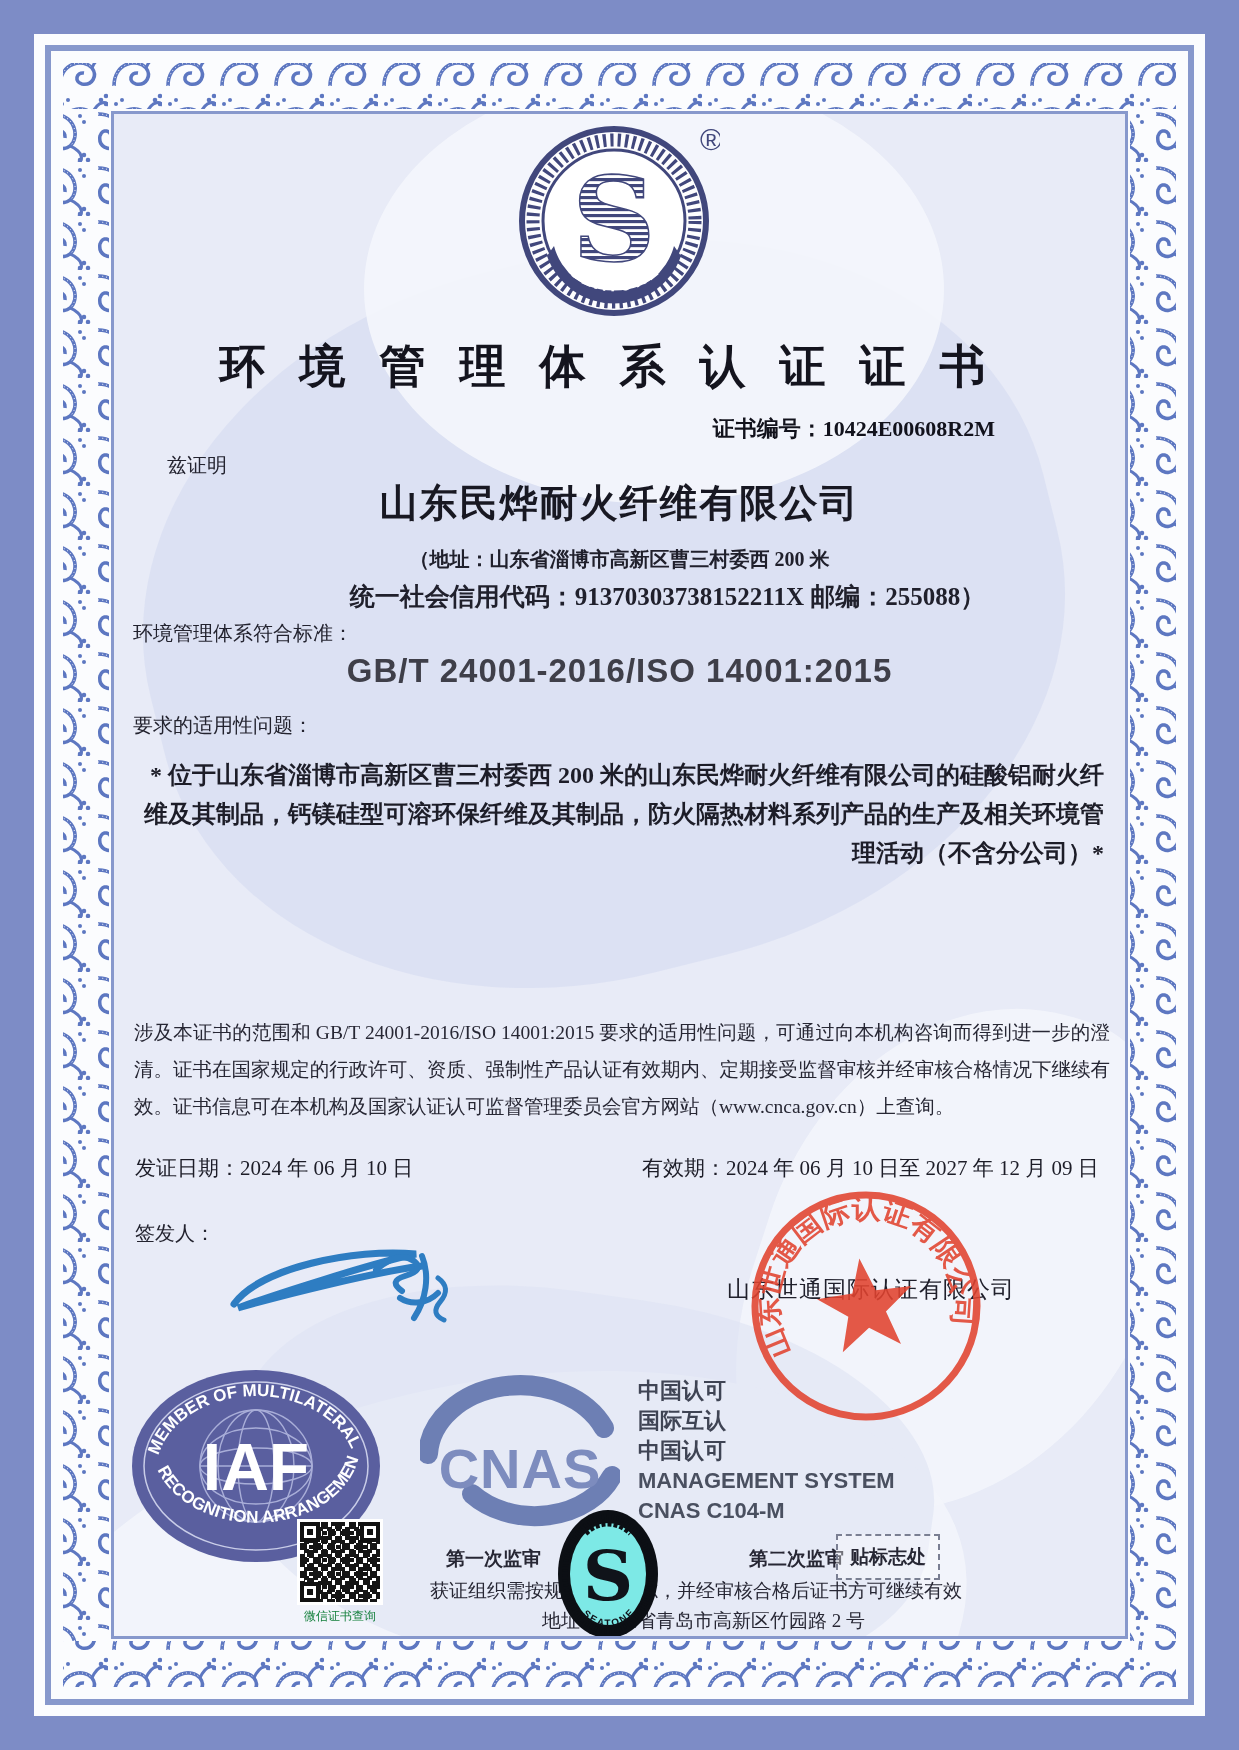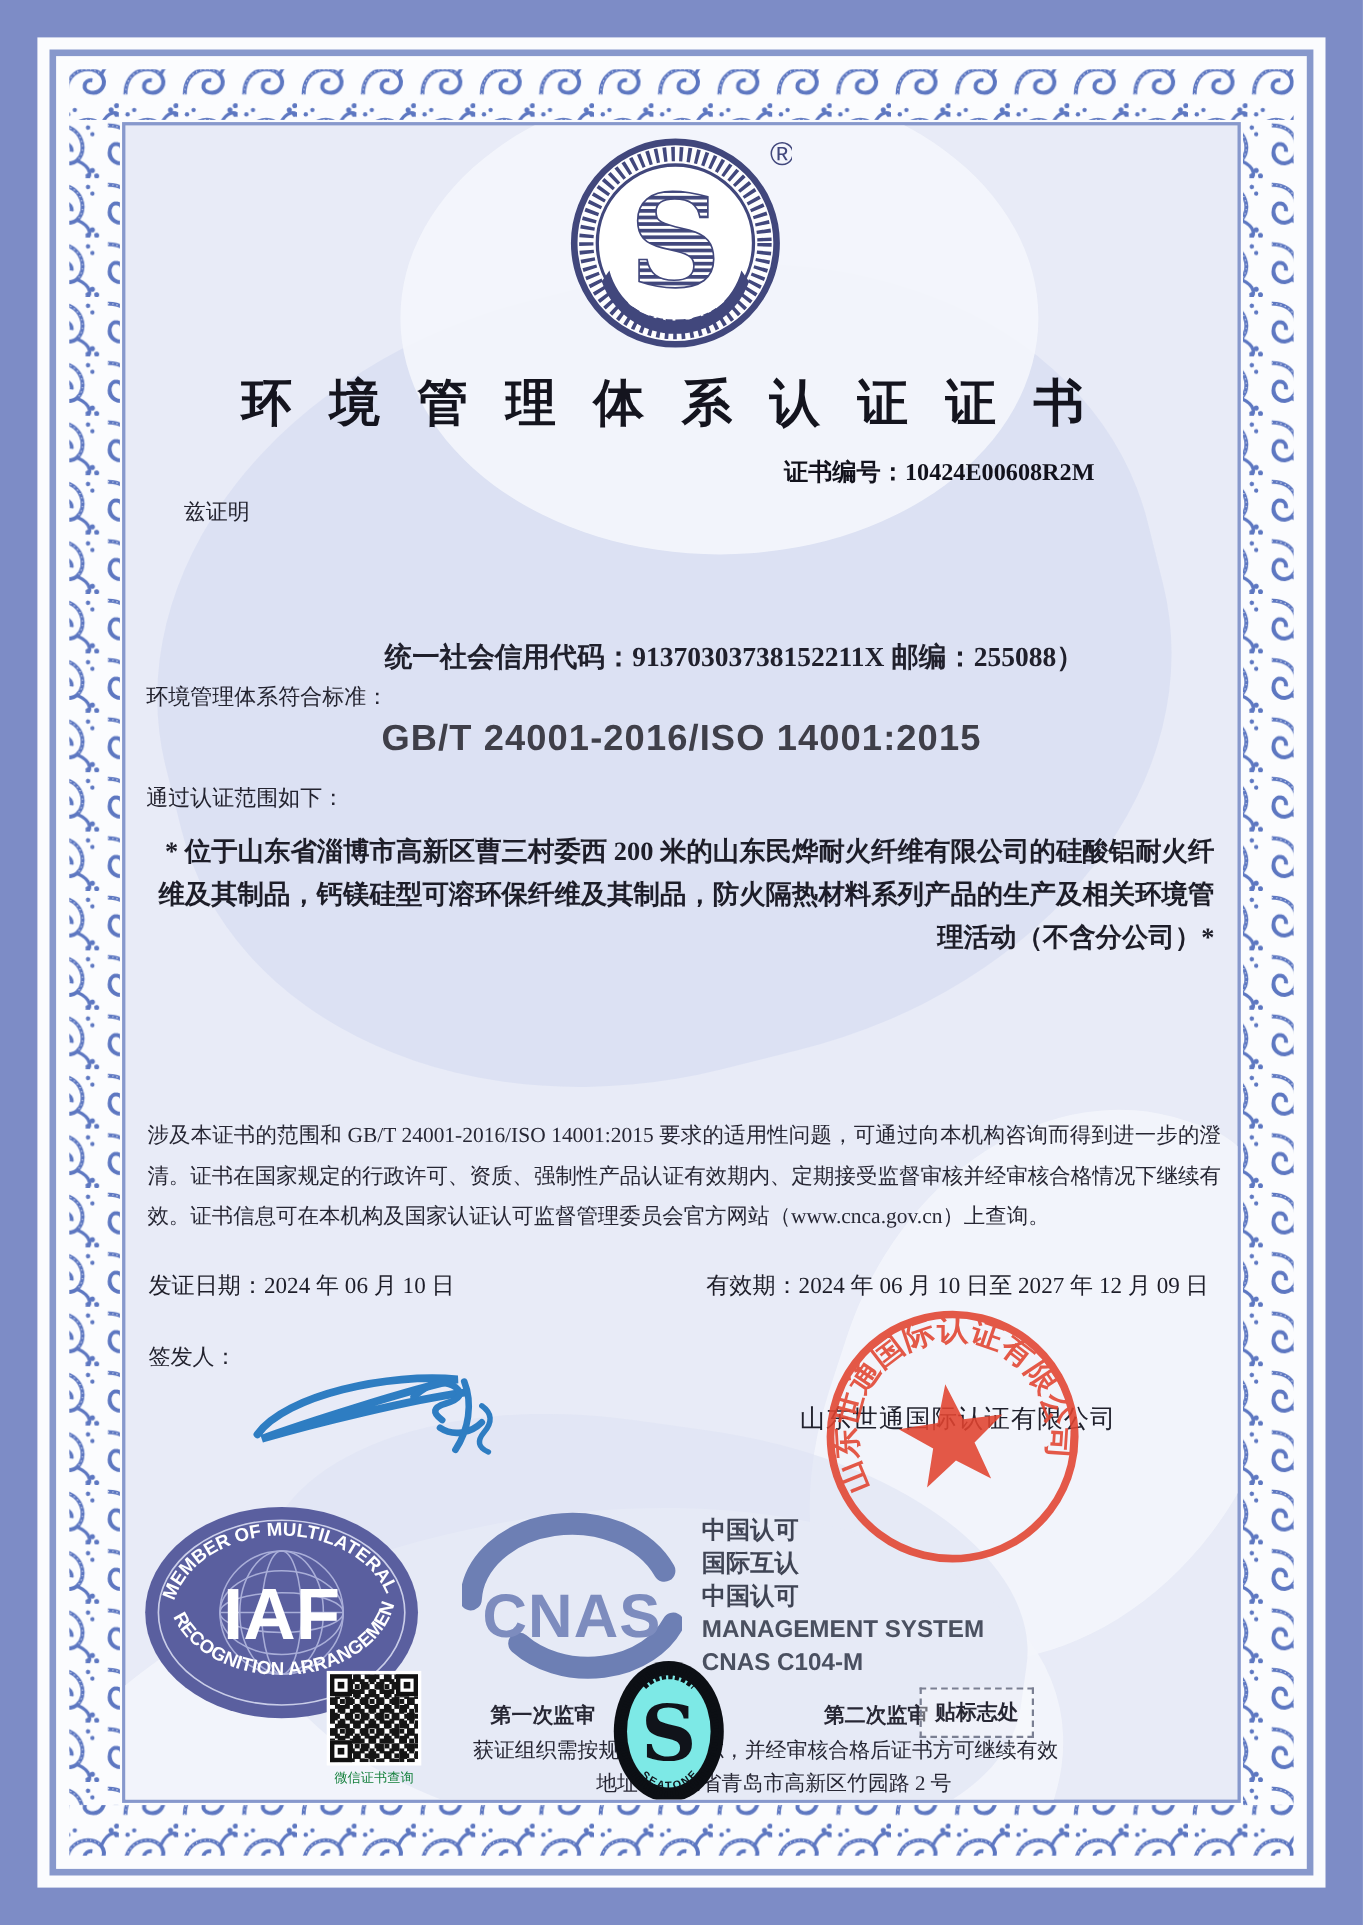--- a/index.html
+++ b/index.html
@@ -103,27 +103,29 @@
     </svg>
 
     <div class="layer ttl" style="left:0;top:222px;">环境管理体系认证证书</div>
 
     <div class="certno layer" style="right:130px;top:300px;">
       <span>证书编号：</span><span>10424E00608R2M</span>
     </div>
 
     <div class="layer lbl" style="left:21px;top:338px;margin-left:32px;">兹证明</div>
 
-
+    <div class="layer company" style="left:0;top:364px;">山东民烨耐火纤维有限公司</div>
+
+    <div class="layer addr" style="left:0;top:432px;">（地址：山东省淄博市高新区曹三村委西 200 米</div>
     <div class="layer addr" style="left:0;top:466px;font-size:25px;margin-left:48px;">统一社会信用代码：91370303738152211X 邮编：255088）</div>
 
     <div class="layer lbl" style="left:19px;top:506px;">环境管理体系符合标准：</div>
     <div class="layer std" style="left:0;top:538px;">GB/T 24001-2016/ISO 14001:2015</div>
 
-    <div class="layer lbl" style="left:19px;top:598px;">通过认证范围如下：</div>
+    <div class="layer lbl" style="left:19px;top:598px;">要求的适用性问题：</div>
     <div class="layer scope" style="left:24px;top:642px;width:966px;">* 位于山东省淄博市高新区曹三村委西 200 米的山东民烨耐火纤维有限公司的硅酸铝耐火纤维及其制品，钙镁硅型可溶环保纤维及其制品，防火隔热材料系列产品的生产及相关环境管理活动（不含分公司）*</div>
 
     <div class="layer notice" style="left:20px;top:900px;width:976px;">涉及本证书的范围和 GB/T 24001-2016/ISO 14001:2015 要求的适用性问题，可通过向本机构咨询而得到进一步的澄清。证书在国家规定的行政许可、资质、强制性产品认证有效期内、定期接受监督审核并经审核合格情况下继续有效。证书信息可在本机构及国家认证认可监督管理委员会官方网站（www.cnca.gov.cn）上查询。</div>
 
     <div class="layer dateline" style="left:21px;top:1040px;">
       <span>发证日期：</span><span>2024 年 06 月 10 日</span>
     </div>
     <div class="layer dateline" style="left:528px;top:1040px;">
       <span>有效期：</span><span>2024 年 06 月 10 日至 2027 年 12 月 09 日</span>
     </div>

